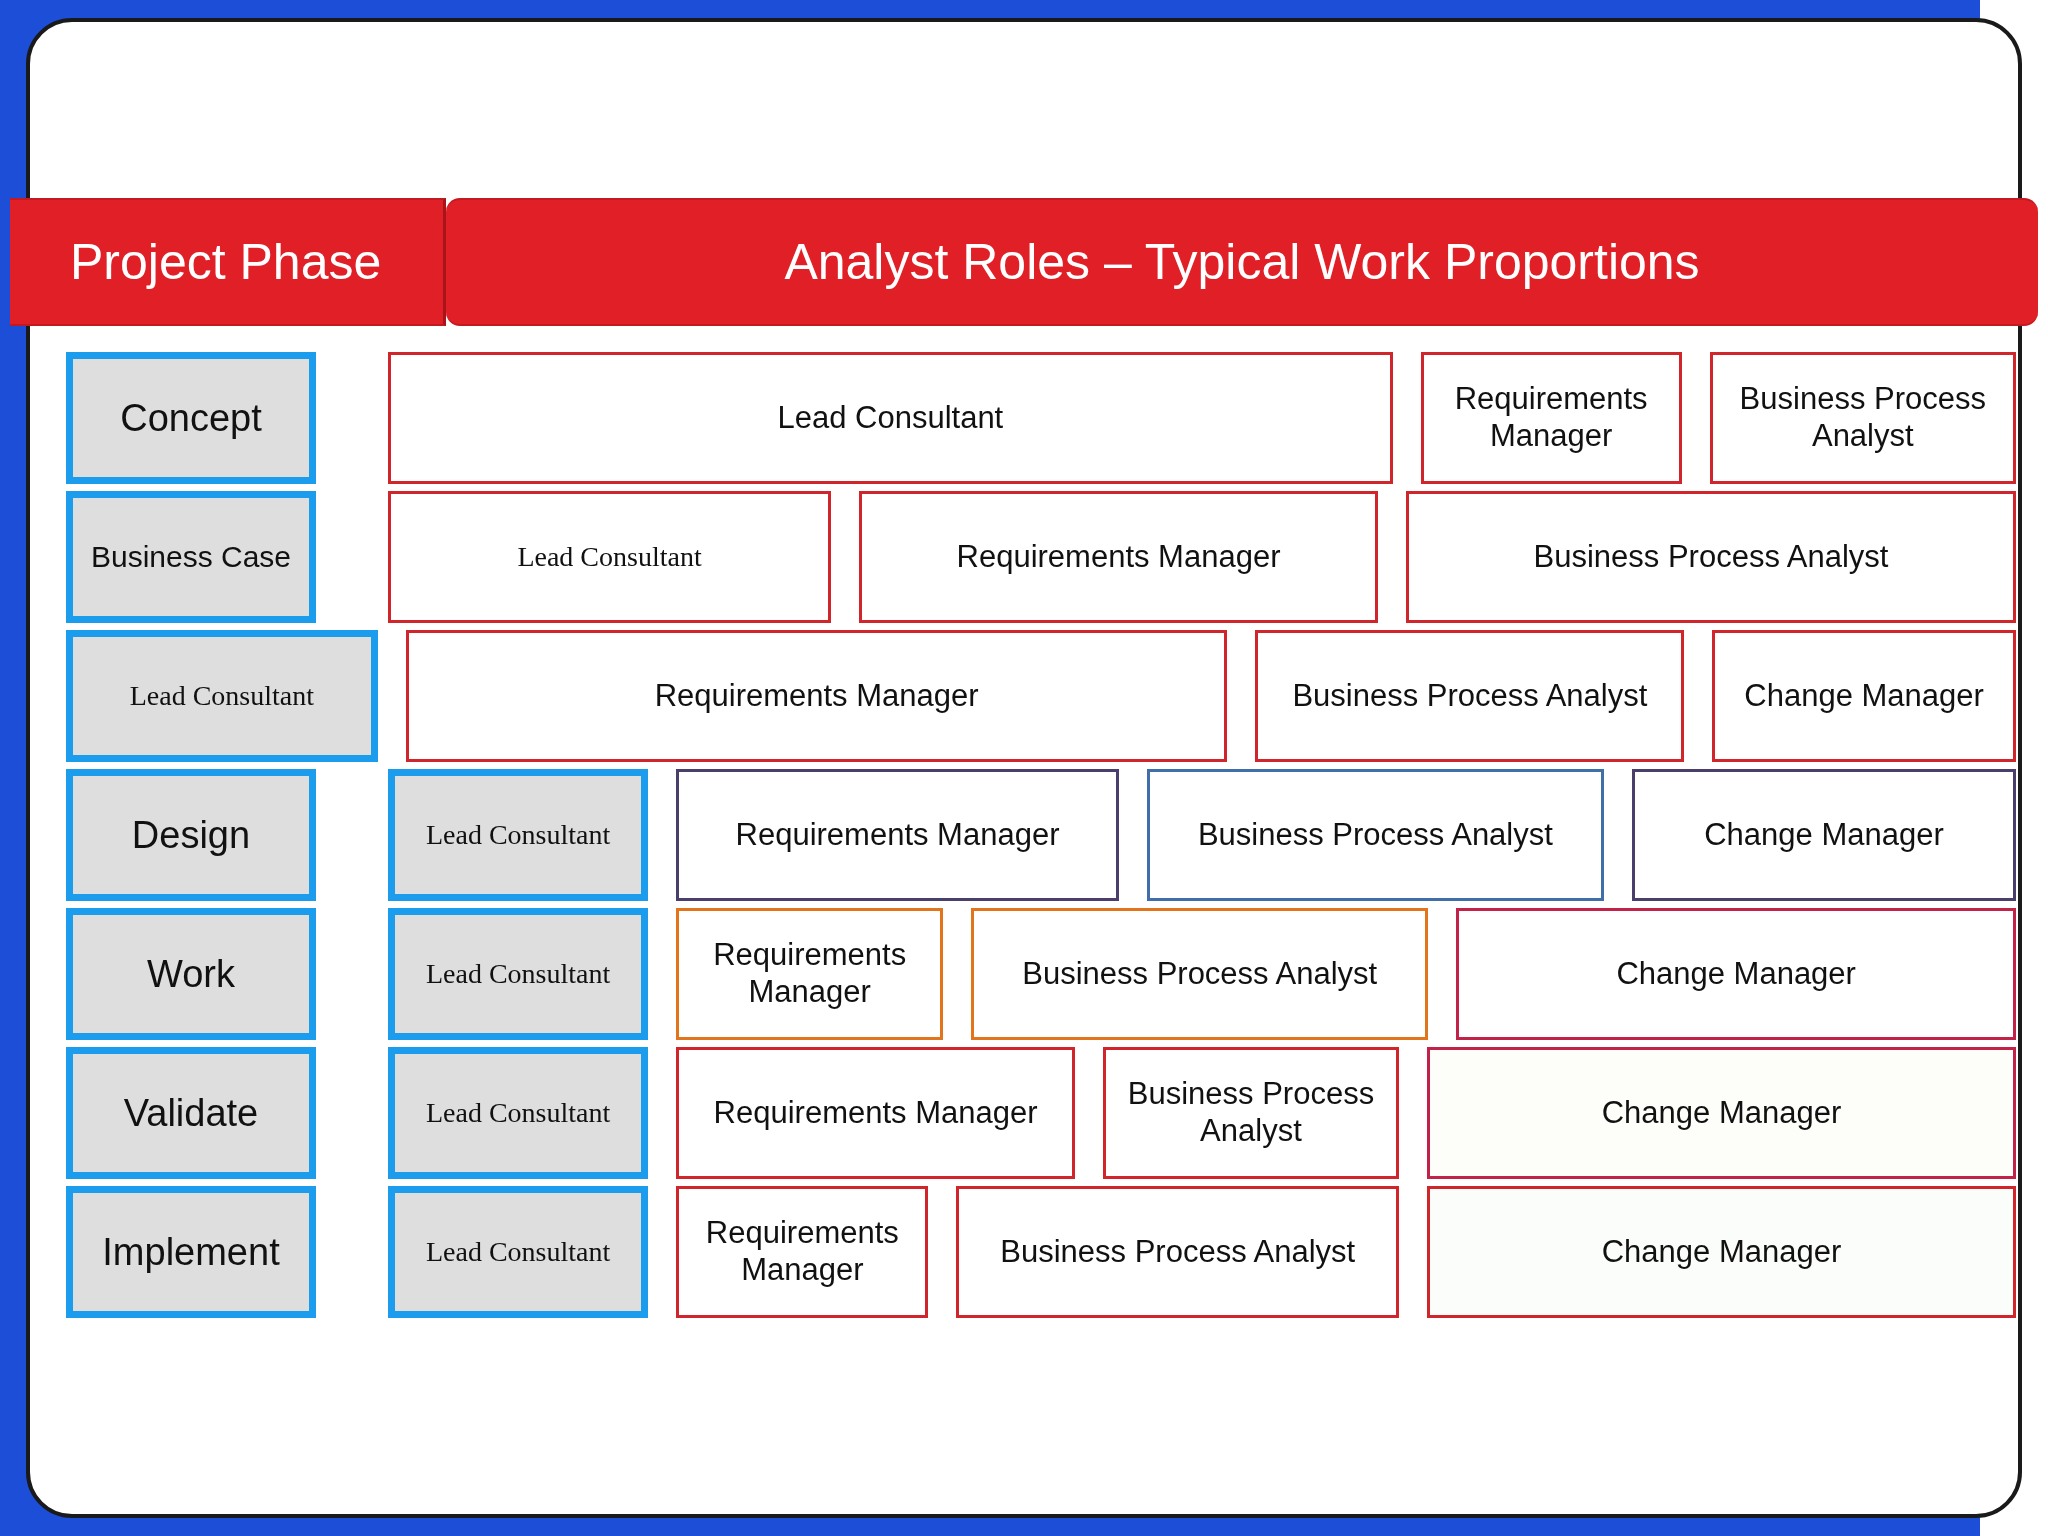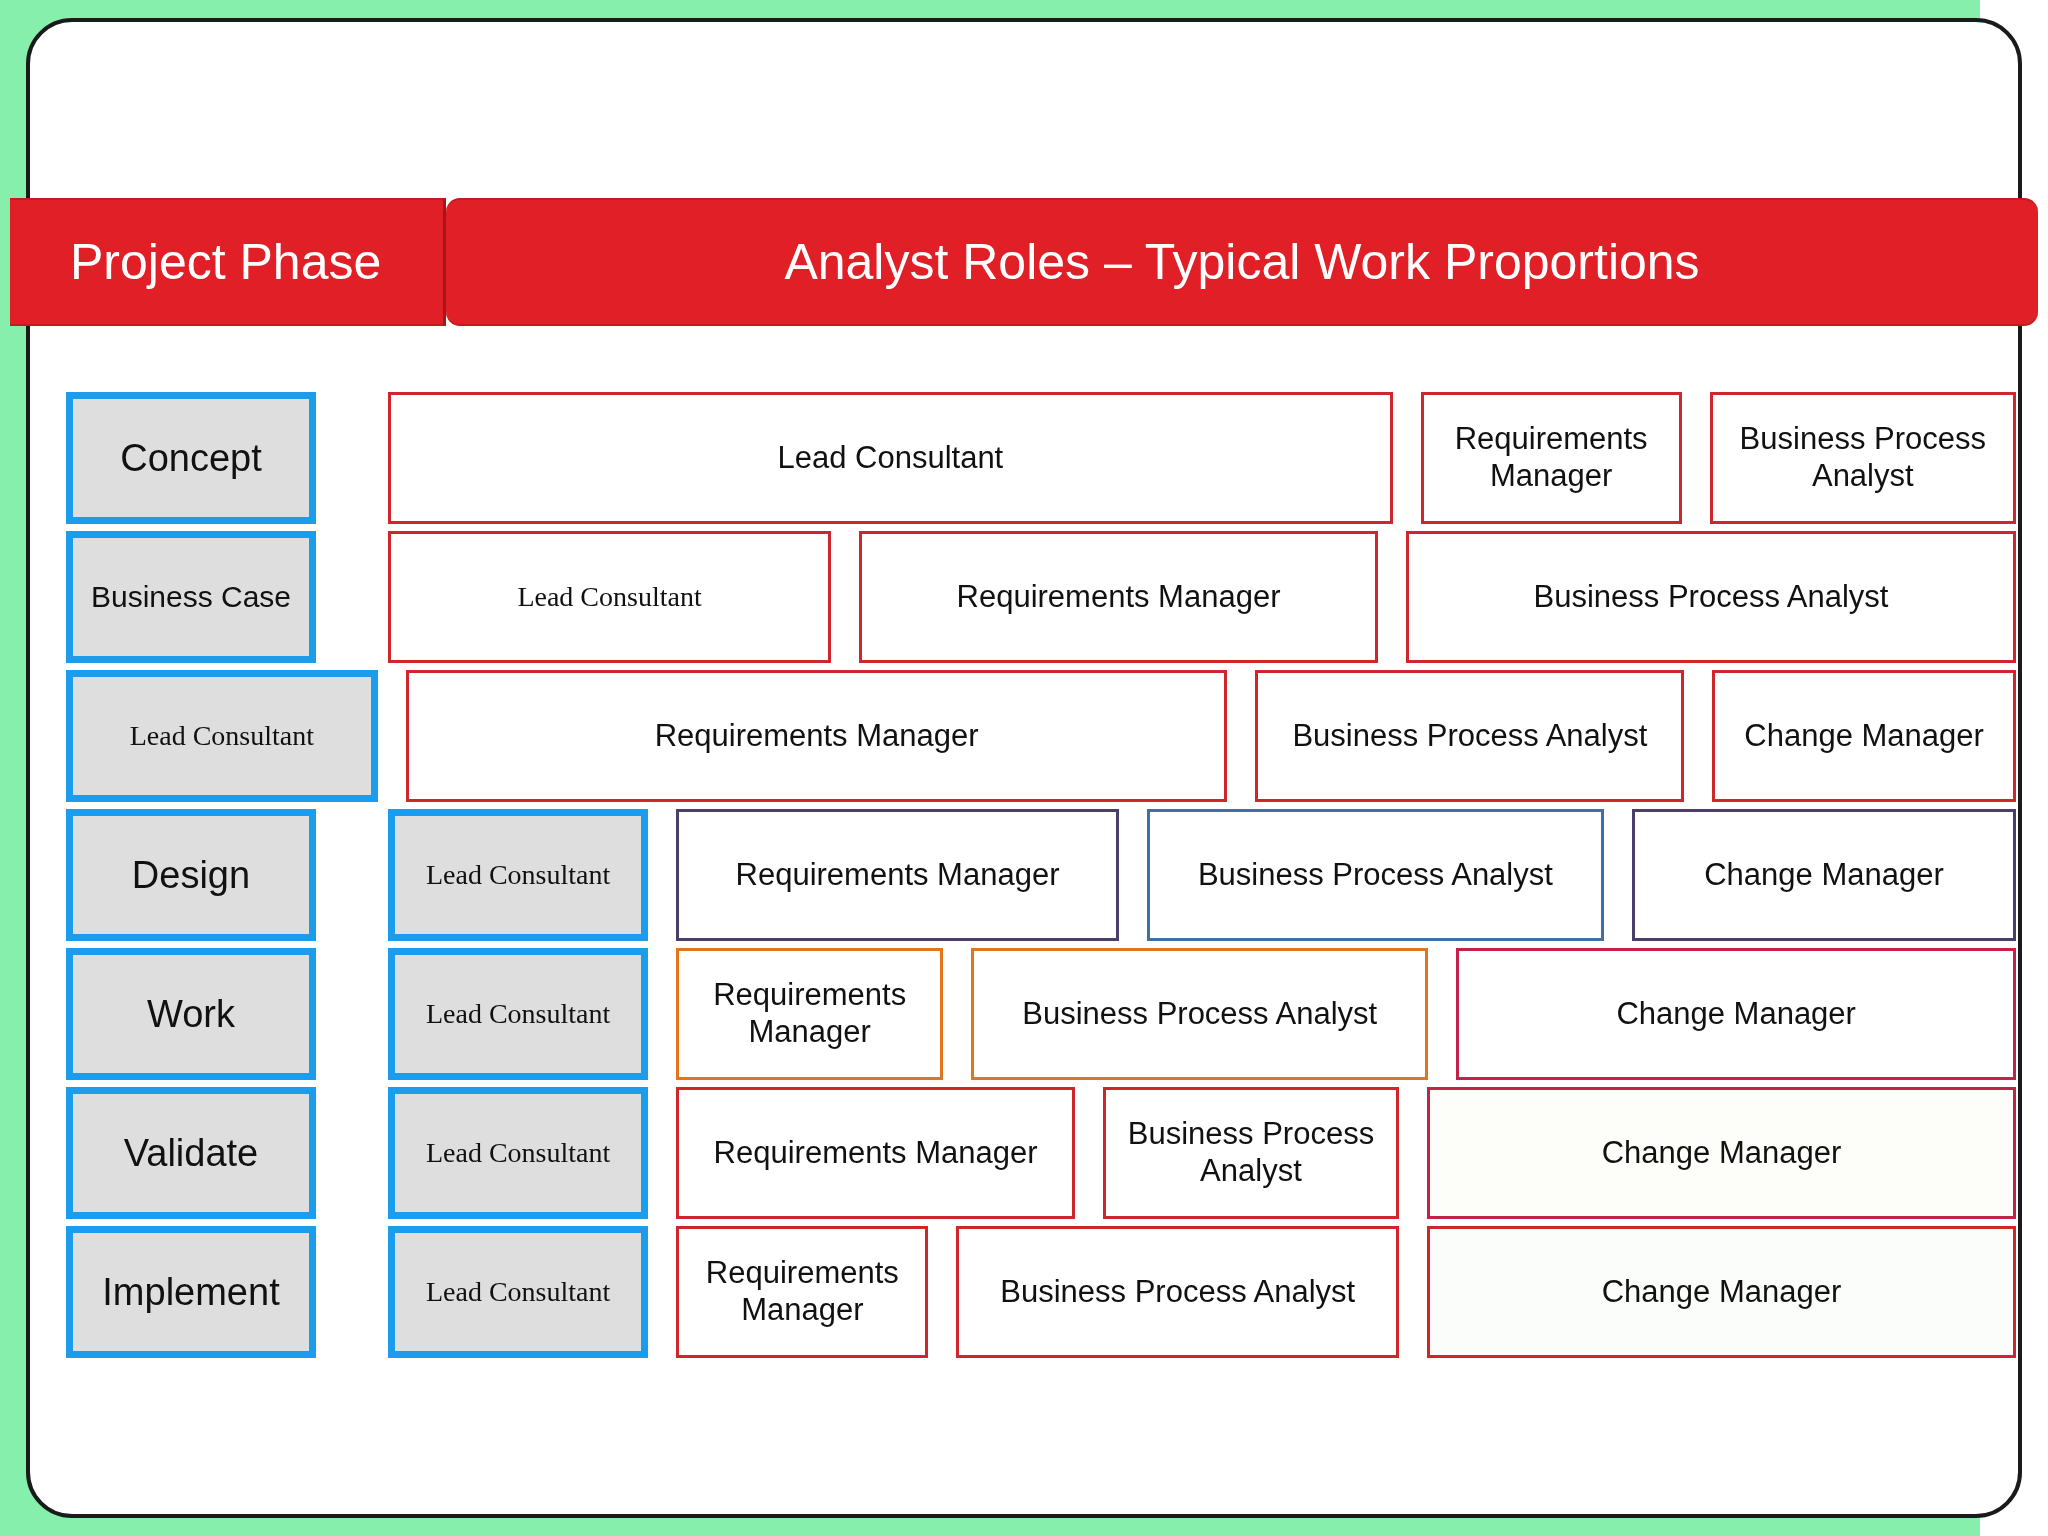--- a/index.html
+++ b/index.html
@@ -4,21 +4,21 @@
 <style>
   * { box-sizing: border-box; margin:0; padding:0; }
   html,body{
     width:2048px; height:1536px;
     background:#ffffff;
     font-family:"Liberation Sans", sans-serif;
   }
   #slide{
     position:relative;
     width:1980px; height:1536px;
-    background:#86efac;
+    background:#1d4ed8;
   }
   
   #frame{
     position:absolute;
     left:26px; top:18px;
     width:1996px; height:1500px;
     border:4px solid #1a1a1a;
     border-radius:46px;
     background:#ffffff;
   }
@@ -50,21 +50,20 @@
     justify-content:center;
     font-size:50px;
     border-radius:14px;
   }
 
   
   #grid{
     position:absolute;
     left:66px; top:352px;
     width:1950px;
-    margin-top:40px;
   }
   .row{
     display:flex;
     align-items:stretch;
     margin-bottom:7px;
   }
 
   
   .phase{
     width:250px;

